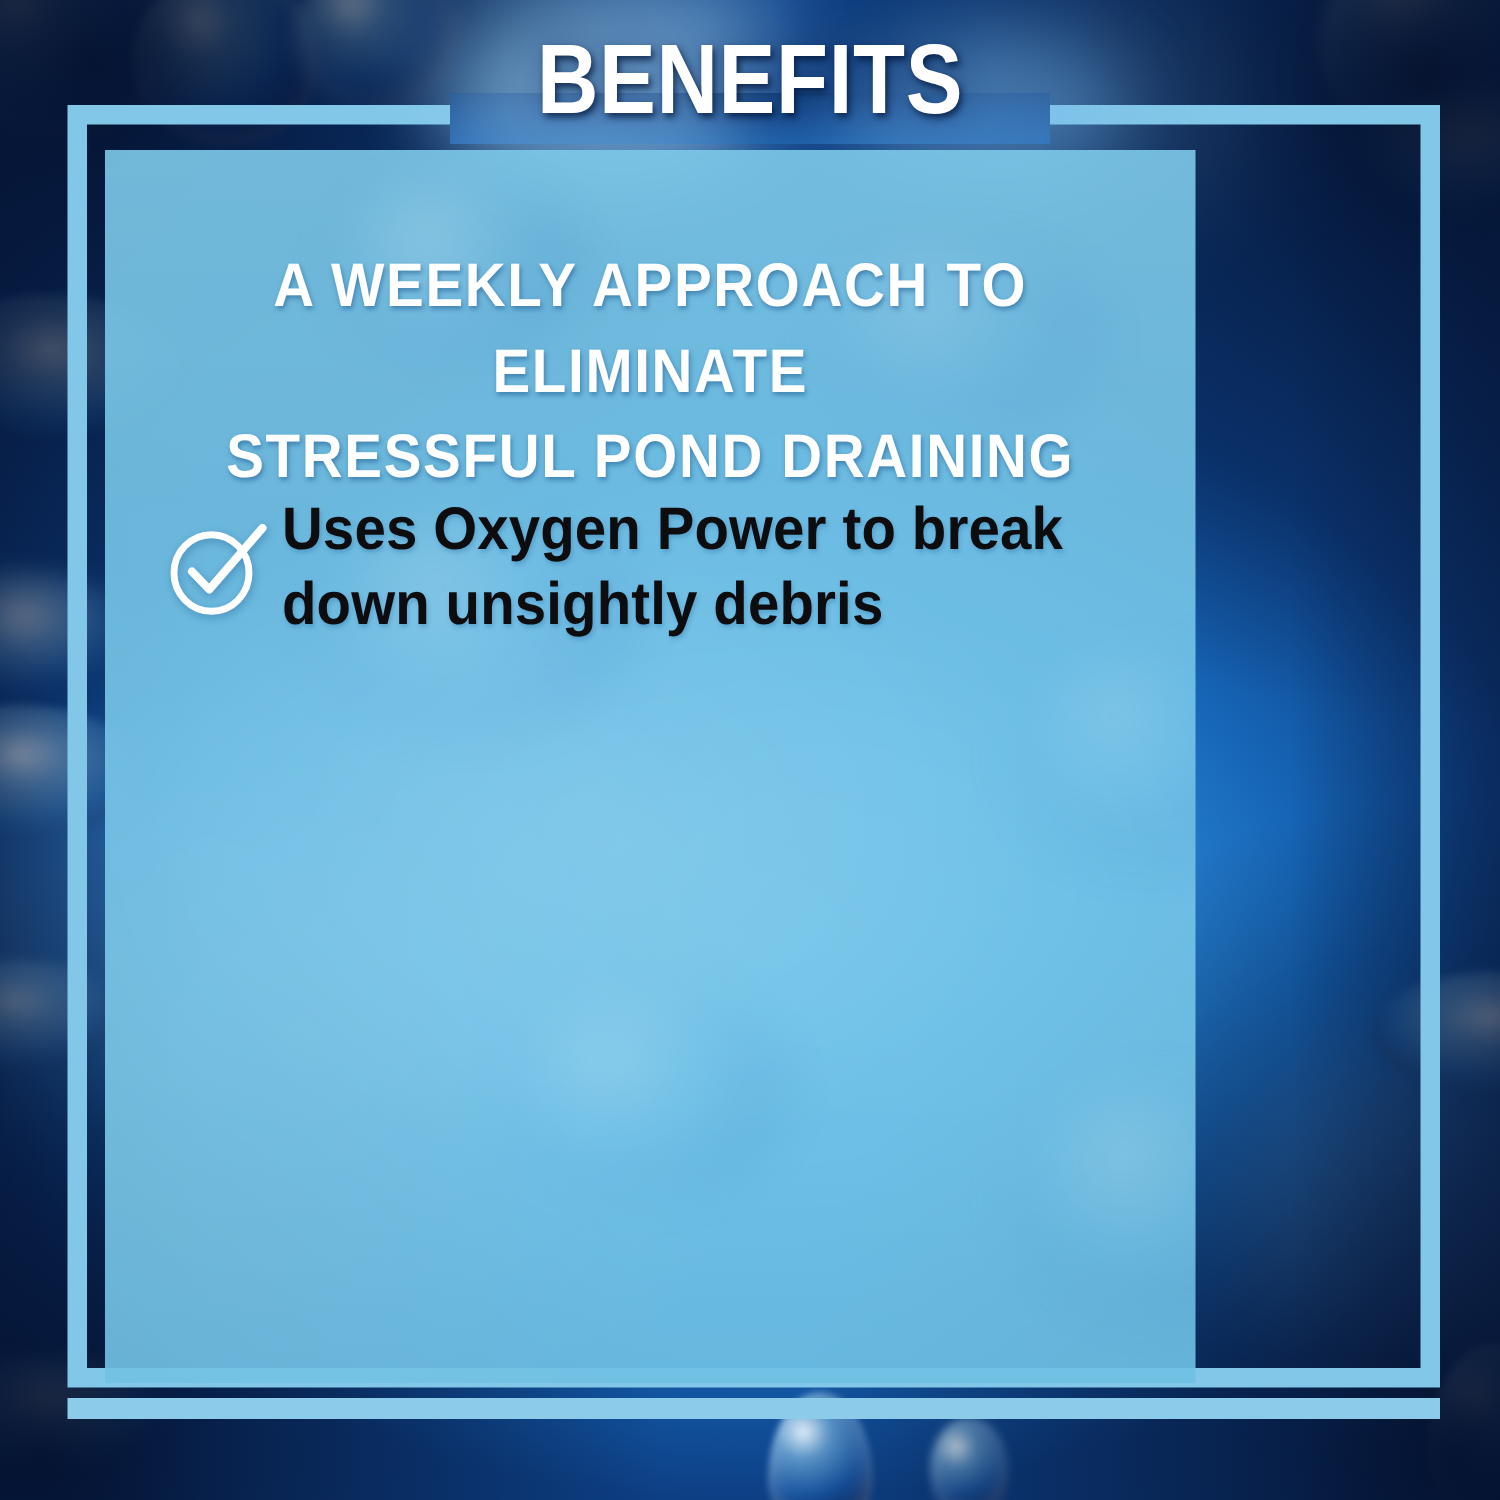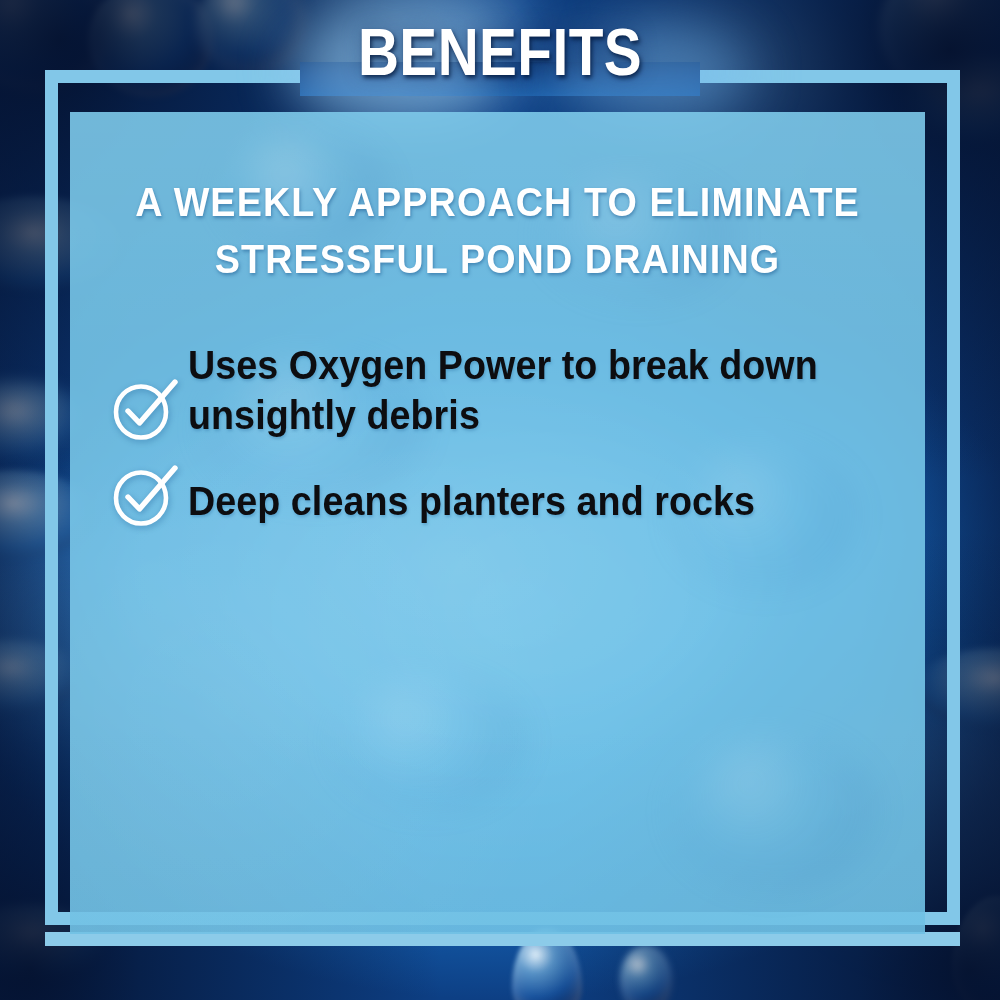--- a/index.html
+++ b/index.html
@@ -86,25 +86,24 @@
   }
 
   
   .frame-bottom-bar{
     position:absolute;left:45px;top:932px;width:915px;height:14px;
     background:#8ccbe9;z-index:3;
   }
 
   
   .panel{
-    position:absolute;left:70px;top:100px;width:855px;height:822px;
+    position:absolute;left:70px;top:100px;width:727px;height:822px;
     background:rgba(118,197,232,.90);
     z-index:5;
     overflow:hidden;
-    margin-top:12px;
   }
   .panel-sheen{
     position:absolute;inset:0;
     background:
       radial-gradient(ellipse 60% 40% at 45% 55%, rgba(255,255,255,.10) 0%, rgba(255,255,255,0) 70%),
       radial-gradient(circle at 18% 72%, rgba(255,255,255,.07) 0%, rgba(255,255,255,0) 38%),
       linear-gradient(180deg, rgba(255,255,255,.05) 0%, rgba(255,255,255,0) 30%, rgba(255,255,255,0) 75%, rgba(60,150,200,.10) 100%);
     pointer-events:none;
   }
   
@@ -123,21 +122,21 @@
     text-shadow:1px 2px 4px rgba(25,85,140,.55);
     z-index:2;
   }
 
   
   .list{
     position:absolute;left:38px;top:228px;right:30px;
     z-index:2;
   }
   .item{
-    display:flex;align-items:flex-end;
+    display:flex;align-items:center;
     margin-bottom:22px;
   }
   .item:last-child{margin-bottom:0;}
   .check-icon{
     flex:0 0 auto;width:74px;height:62px;margin-right:6px;margin-top:2px;
   }
   .check-icon svg{display:block;width:74px;height:62px;
     filter:drop-shadow(1px 2px 3px rgba(30,95,150,.45));}
   .item-text{
     color:#0d0d10;
@@ -214,28 +213,19 @@
         <span class="check-icon">
           <svg viewBox="0 0 74 62" xmlns="http://www.w3.org/2000/svg">
             <ellipse cx="33" cy="34" rx="25" ry="25.5" fill="none" stroke="#ffffff" stroke-width="4.6"></ellipse>
             <path d="M20 33 L31.5 45 L67 4" fill="none" stroke="#ffffff" stroke-width="5.4" stroke-linecap="round" stroke-linejoin="round"></path>
           </svg>
         </span>
         <span class="item-text">Uses Oxygen Power to break down unsightly debris</span>
       </div>
 
 
-      <div class="item">
-        <span class="check-icon">
-          <svg viewBox="0 0 74 62" xmlns="http://www.w3.org/2000/svg">
-            <ellipse cx="33" cy="34" rx="25" ry="25.5" fill="none" stroke="#ffffff" stroke-width="4.6"></ellipse>
-            <path d="M20 33 L31.5 45 L67 4" fill="none" stroke="#ffffff" stroke-width="5.4" stroke-linecap="round" stroke-linejoin="round"></path>
-          </svg>
-        </span>
-        <span class="item-text">Deep cleans planters and rocks</span>
-      </div>
 
 
 
     </div>
   </div>
 
 </div>
 
 </body></html>

